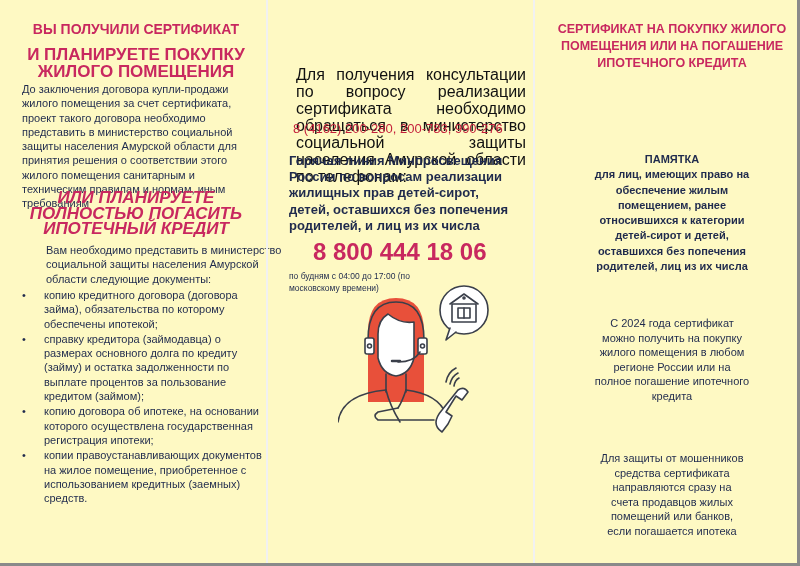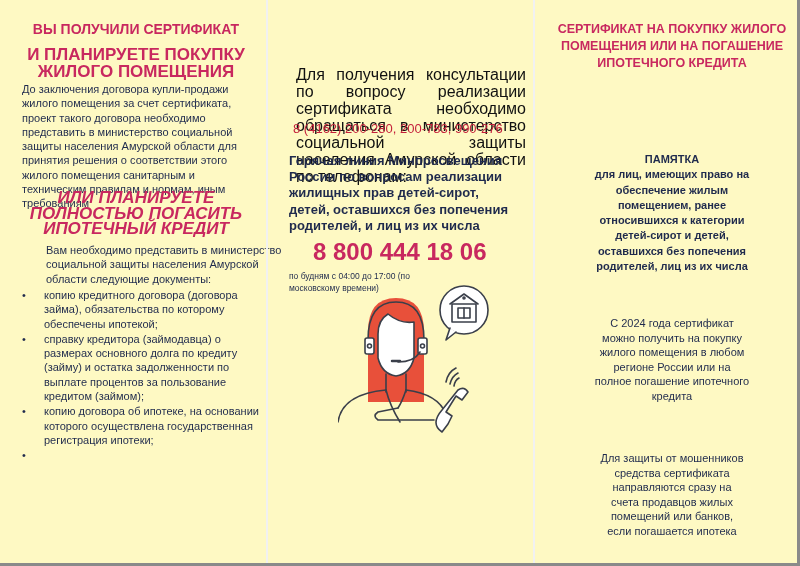--- a/index.html
+++ b/index.html
@@ -64,20 +64,21 @@
       <li class="body-text">
         <span class="bullet">•</span>
         <span>справку кредитора (займодавца) о размерах основного долга по кредиту (займу) и остатка задолженности по выплате процентов за пользование кредитом (займом);</span>
       </li>
       <li class="body-text">
         <span class="bullet">•</span>
         <span>копию договора об ипотеке, на основании которого осуществлена государственная регистрация ипотеки;</span>
       </li>
       <li class="body-text">
         <span class="bullet">•</span>
+        <span>копии правоустанавливающих документов на жилое помещение, приобретенное с использованием кредитных (заемных) средств.</span>
       </li>
     </ul>
   </div>
 
   <div class="fold" style="left:266px;"></div>
 
   <div class="panel" id="p2">
     <div class="consult">Для получения консультации по вопросу реализации сертификата необходимо обращаться в министерство социальной защиты населения Амурской области по телефонам:</div>
     <div class="phones">8 (4162) 200-280, 200-783, 990-276</div>
     <div class="hotline-title">Горячая линия Минпросвещения России по вопросам реализации жилищных прав детей-сирот, детей, оставшихся без попечения родителей, и лиц из их числа</div>

